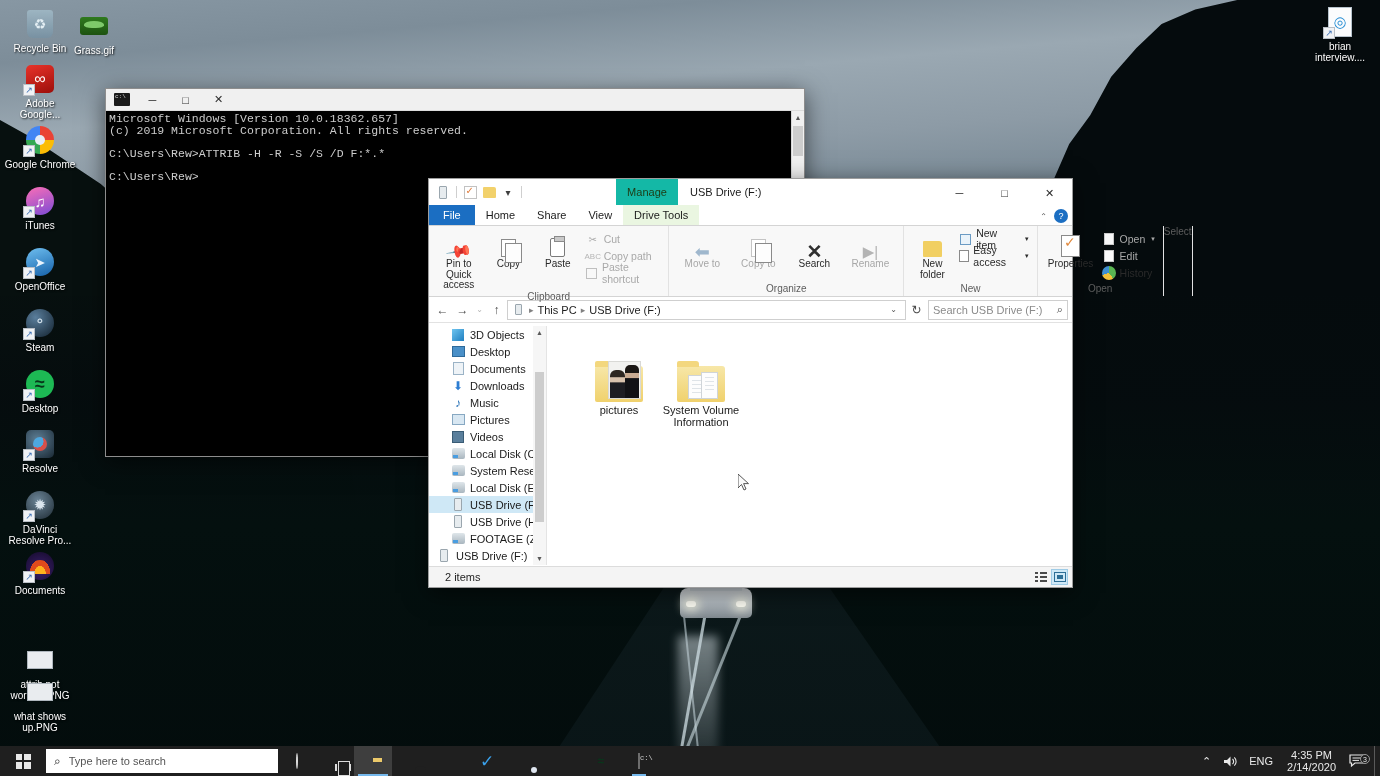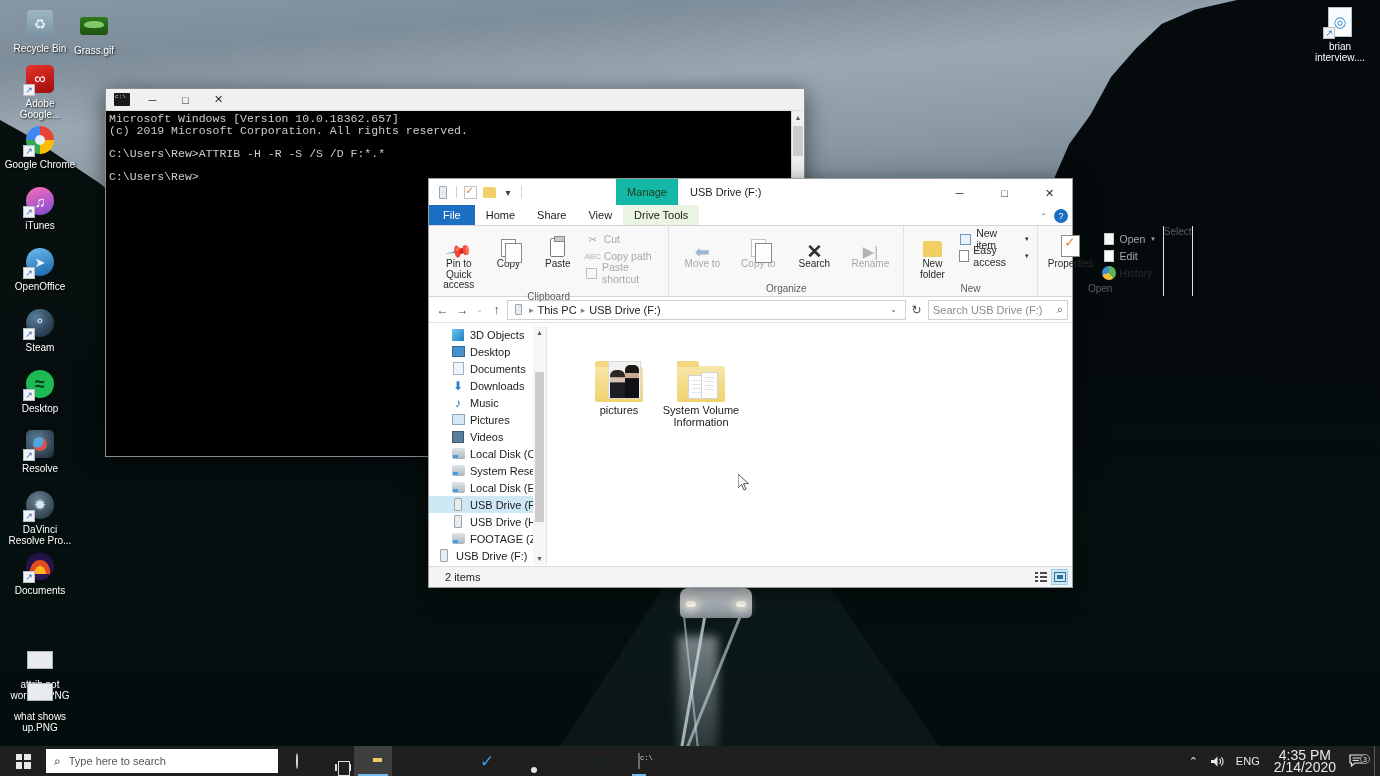--- a/index.html
+++ b/index.html
@@ -403,21 +403,21 @@
     clip-path: polygon(20% 0%, 100% 0%, 80% 48%, 100% 48%, 22% 100%, 40% 52%, 18% 52%); }
   .t-spotify { width: 17px; height: 17px; border-radius: 50%; background: #1db954; position: relative; }
   .t-spotify:after { content: "\2248"; position: absolute; inset: 0; display: flex; align-items: center;
     justify-content: center; color: #08371b; font-size: 12px; font-weight: bold; }
   .t-cmd { width: 17px; height: 14px; background: #121212; border: 1px solid #6d6d6d; position: relative; }
   .t-cmd:after { content: "c:\\"; position: absolute; left: 1px; top: 0; color: #d2d2d2;
     font-family: "Liberation Mono", monospace; font-size: 7px; }
 
   #tray { margin-left: auto; display: flex; align-items: center; height: 30px; color: #e9e9e9; }
   #tray .tr { padding: 0 6px; font-size: 11px; display: flex; align-items: center; }
-  #tray .clock { text-align: center; line-height: 12px; font-size: 14px; padding: 0 8px; }
+  #tray .clock { text-align: center; line-height: 12px; font-size: 11px; padding: 0 8px; }
   #tray .notif { padding: 0 9px 0 5px; position: relative; }
   #tray .badge {
     position: absolute; right: 4px; bottom: 4px; min-width: 10px; height: 10px;
     background: #1f1f1f; border-radius: 50%; font-size: 7px; line-height: 10px;
     text-align: center; color: #e9e9e9; border: 1px solid #9a9a9a;
   }
   #tray .showdesk { width: 6px; height: 30px; border-left: 1px solid #5a5a5a; }
 
   #cursor { position: absolute; left: 738px; top: 474px; width: 12px; height: 18px; }
 </style>

